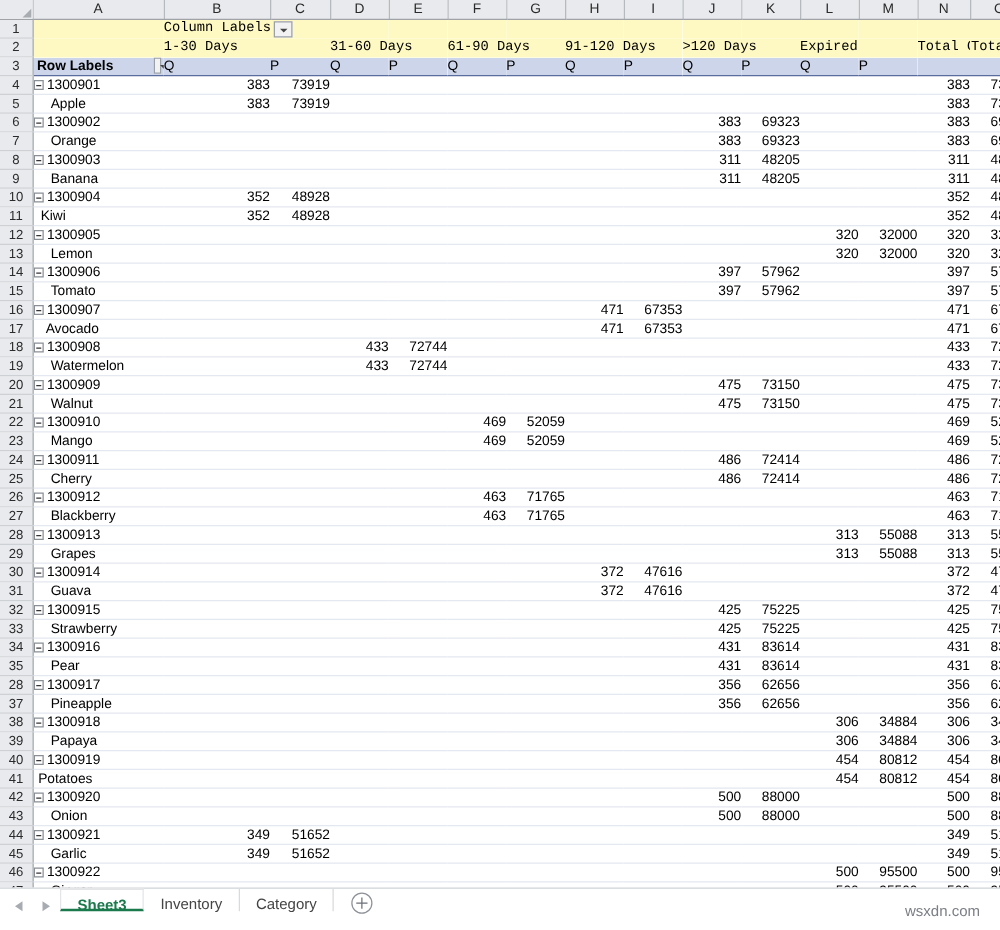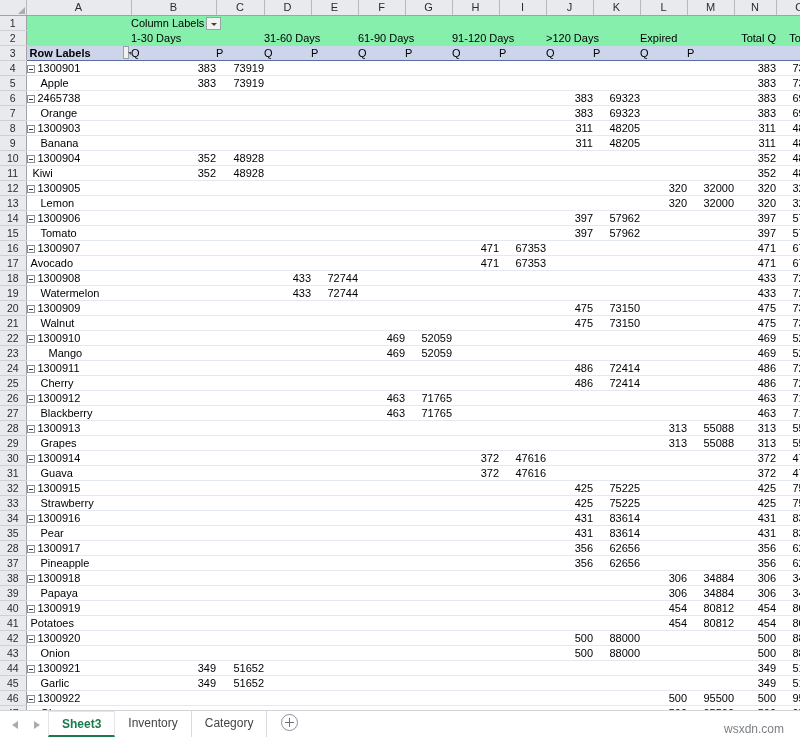--- a/index.html
+++ b/index.html
@@ -63,21 +63,21 @@
     font-size: 10.5px;
     color: #2b2b2b;
   }
 
   
   td.c { border-bottom: 1px solid #e4e8f0; }
   td.num { text-align: right; padding-right: 3px; }
   td.txt { text-align: left; padding-left: 3px; }
 
   
-  td.banner { background: #86efac; border-bottom: none; }
+  td.banner { background: #fef9c3; border-bottom: none; font-family: Liberation Mono, monospace; }
   td.banner-b { background: #cdd5ea; border-bottom: 1px solid #5b6d9e; }
   .bold { font-weight: bold; }
 
   
   tr.grp td.c { border-top: 1px solid #9db0d6; }
   tr.grp td.rowhead { border-top: 1px solid #9db0d6; }
 
   
   .filt {
     display: inline-block;
@@ -123,21 +123,21 @@
     display: flex; align-items: flex-start;
   }
   .navarrows { display: flex; align-items: center; height: 28px; padding: 0 8px 0 12px; gap: 16px; }
   .arrow { width: 0; height: 0; }
   .arrow.left { border-top: 4px solid transparent; border-bottom: 4px solid transparent; border-right: 6px solid #a8acb2; }
   .arrow.right { border-top: 4px solid transparent; border-bottom: 4px solid transparent; border-left: 6px solid #a8acb2; }
   .tabs { display: flex; align-items: flex-start; height: 28px; }
   .tab {
     font-size: 12px; color: #444;
     padding: 5px 13px 4px 13px;
-    height: 26px;
+    height: 18px;
     border-right: 1px solid #d7dade;
     white-space: nowrap;
   }
   .tab.active {
     color: #1a7a4c; font-weight: bold;
     background: #ffffff;
     border-top: 1px solid #e3e5e8;
     border-left: 1px solid #e3e5e8;
     border-right: 1px solid #e3e5e8;
     border-bottom: 2px solid #1a7a4c;
@@ -291,21 +291,21 @@
             <td class="c"></td>
             <td class="c"></td>
             <td class="c"></td>
             <td class="c"></td>
             <td class="c"></td>
             <td class="c num">383</td>
             <td class="c num">73919</td>
           </tr>
           <tr class="grp">
             <td class="rowhead">6</td>
-            <td class="c txt bold"><span class="pm"></span><span>2465738</span></td>
+            <td class="c txt bold"><span class="pm"></span><span>1300902</span></td>
             <td class="c"></td>
             <td class="c"></td>
             <td class="c"></td>
             <td class="c"></td>
             <td class="c"></td>
             <td class="c"></td>
             <td class="c"></td>
             <td class="c"></td>
             <td class="c num bold">383</td>
             <td class="c num bold">69323</td>
@@ -489,21 +489,21 @@
             <td class="c num bold">67353</td>
             <td class="c"></td>
             <td class="c"></td>
             <td class="c"></td>
             <td class="c"></td>
             <td class="c num bold">471</td>
             <td class="c num bold">67353</td>
           </tr>
           <tr>
             <td class="rowhead">17</td>
-            <td class="c txt" style="padding-left:4px">Avocado</td>
+            <td class="c txt" style="padding-left:10px">Avocado</td>
             <td class="c"></td>
             <td class="c"></td>
             <td class="c"></td>
             <td class="c"></td>
             <td class="c"></td>
             <td class="c"></td>
             <td class="c num">471</td>
             <td class="c num">67353</td>
             <td class="c"></td>
             <td class="c"></td>
@@ -597,21 +597,21 @@
             <td class="c"></td>
             <td class="c"></td>
             <td class="c"></td>
             <td class="c"></td>
             <td class="c"></td>
             <td class="c num bold">469</td>
             <td class="c num bold">52059</td>
           </tr>
           <tr>
             <td class="rowhead">23</td>
-            <td class="c txt" style="padding-left:22px">Mango</td>
+            <td class="c txt" style="padding-left:14px">Mango</td>
             <td class="c"></td>
             <td class="c"></td>
             <td class="c"></td>
             <td class="c"></td>
             <td class="c num">469</td>
             <td class="c num">52059</td>
             <td class="c"></td>
             <td class="c"></td>
             <td class="c"></td>
             <td class="c"></td>

